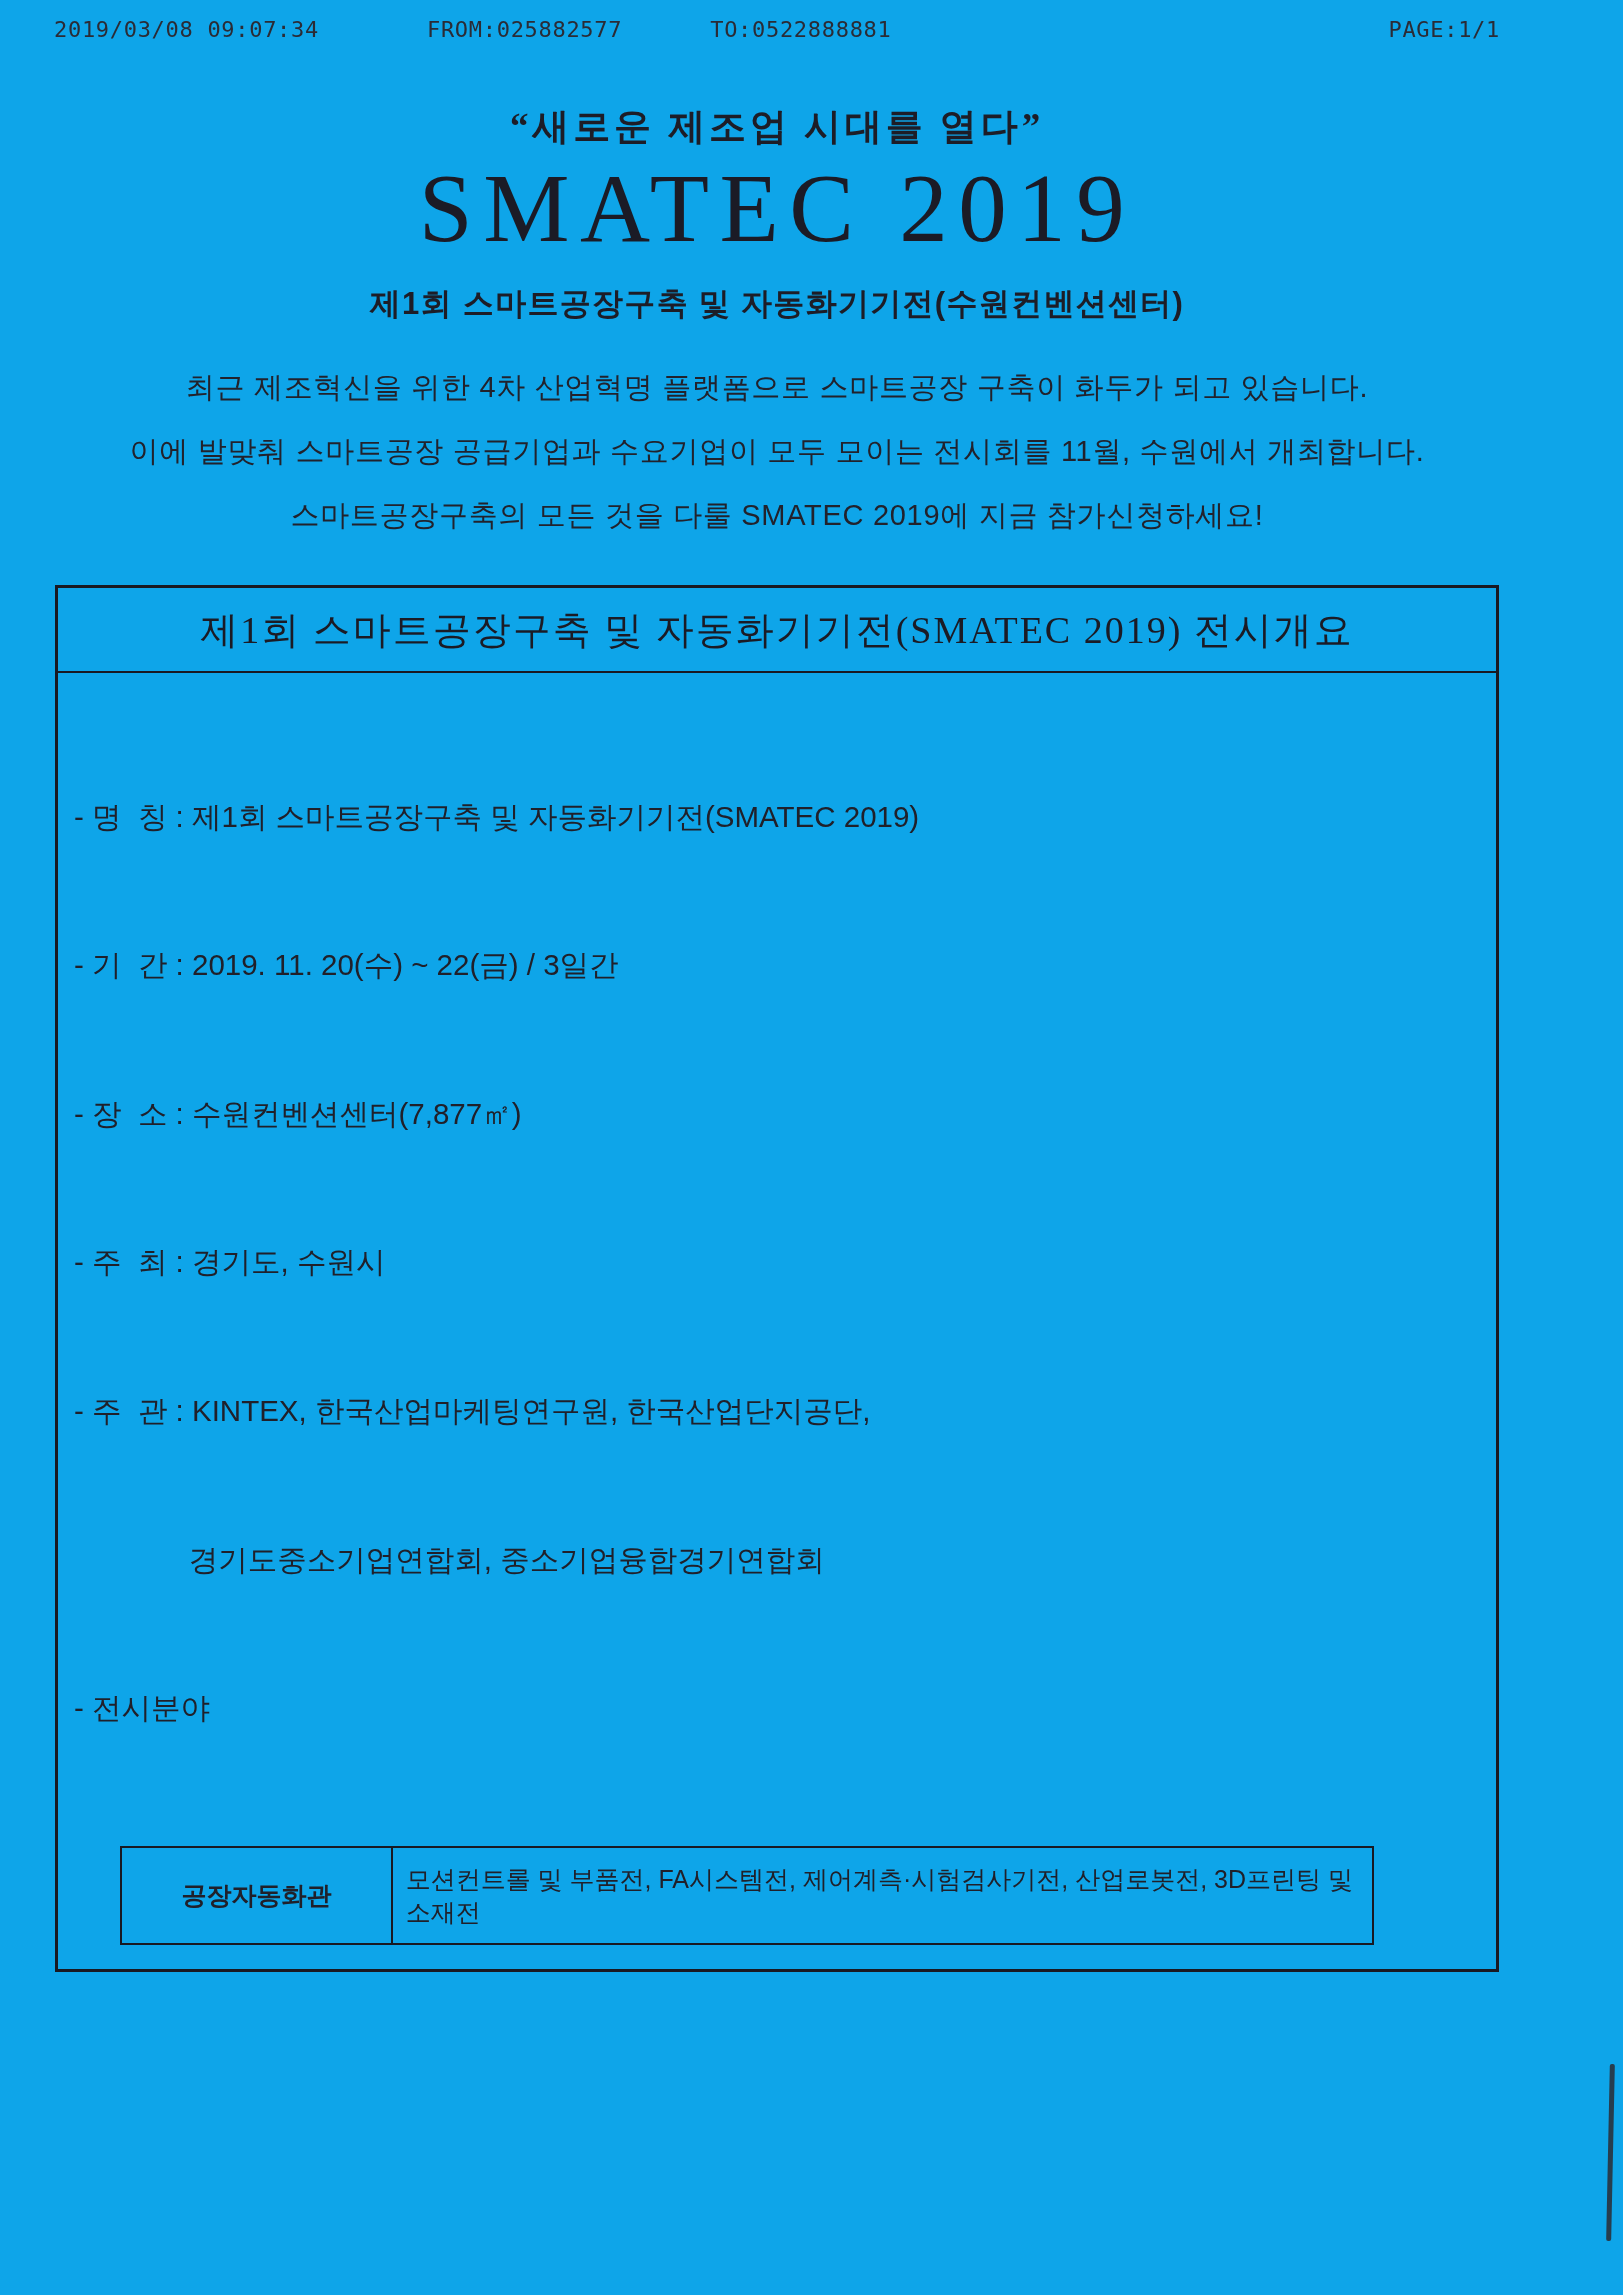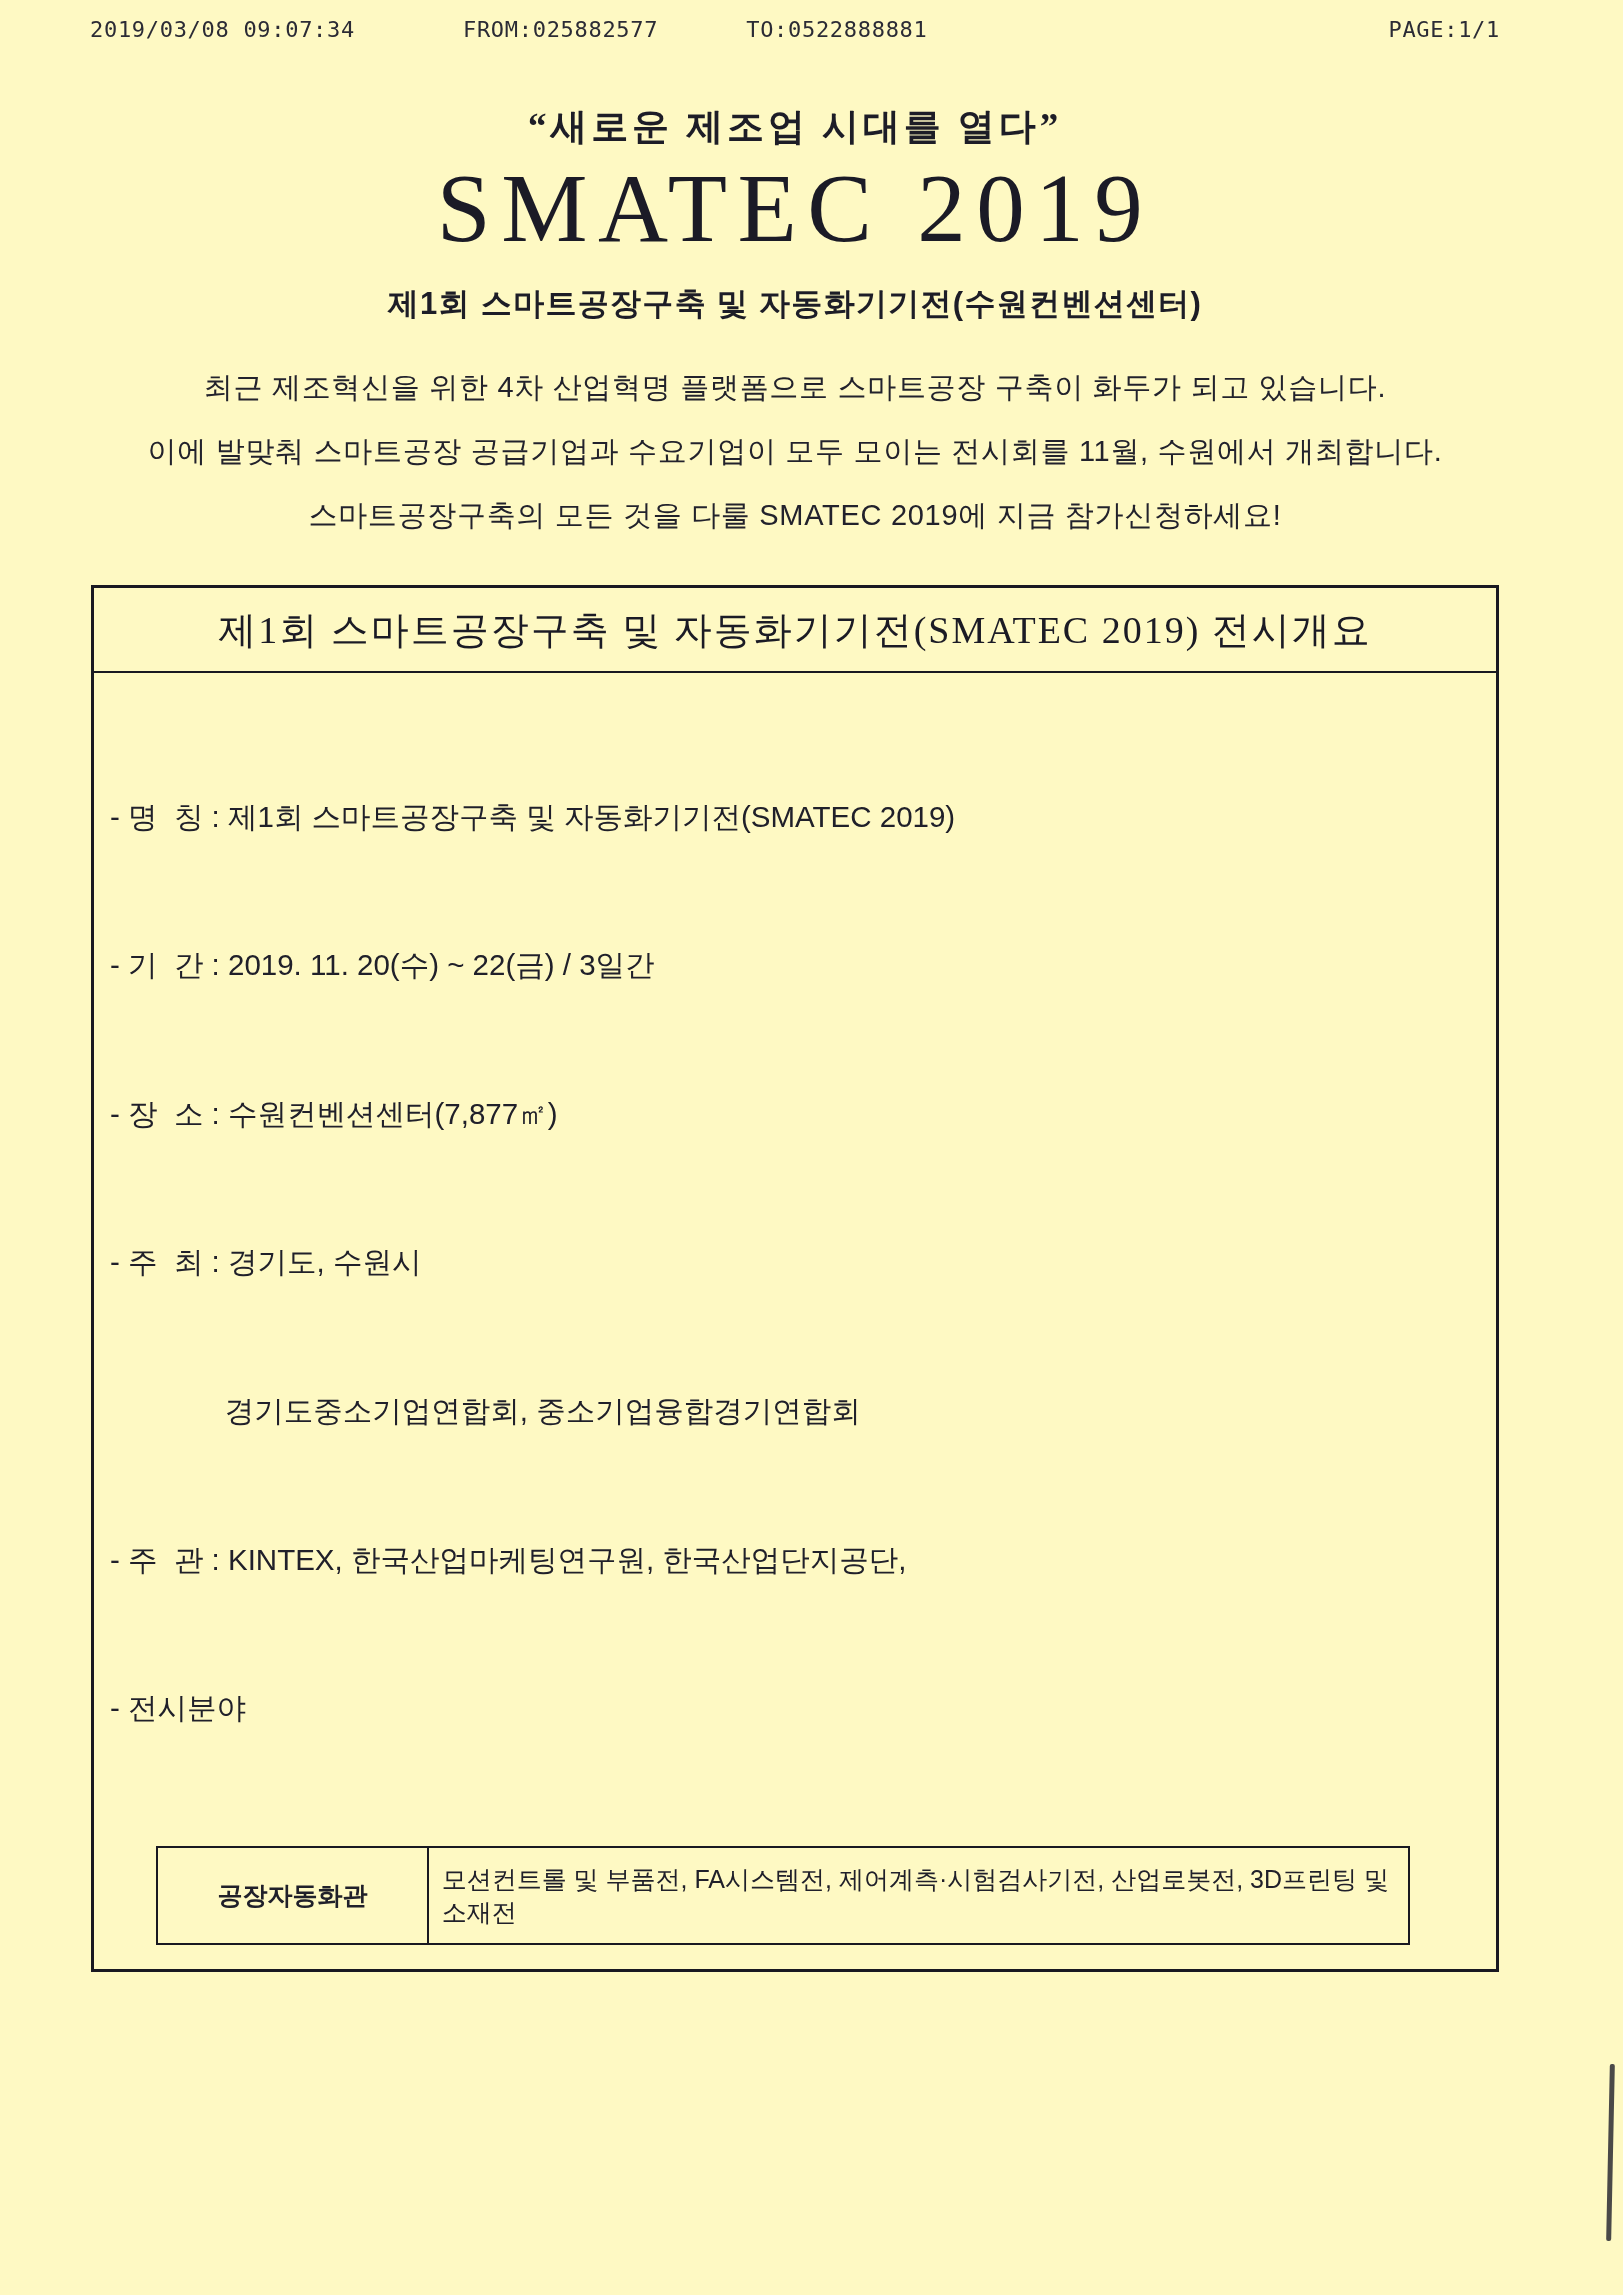--- a/index.html
+++ b/index.html
@@ -1,24 +1,24 @@
 <!DOCTYPE html>
 <html style="font-size:10.5px"><head>
 <meta charset="utf-8">
 <style>
   html,body{margin:0;padding:0;background:#d9d9d9;}
   .page{
     position:relative;
     width:1623px;height:2295px;
     margin:0 auto;
-    background:#fef9c3;
+    background:#0ea5e9;
     color:#20202a;
     font-family:"Liberation Sans",sans-serif;
     box-sizing:border-box;
-    padding:17px 123px 0 90px;
+    padding:17px 123px 0 54px;
     overflow:hidden;
   }
   
   .fax-header{
     display:flex;align-items:baseline;
     font-family:"DejaVu Sans Mono",monospace;
     font-size:22px;color:#2b2b35;
     letter-spacing:0.7px;white-space:nowrap;
   }
   .fax-from{margin-left:108px;}
@@ -114,22 +114,22 @@
 
 
   <div class="box overview-box">
     <div class="box-title">제1회 스마트공장구축 및 자동화기기전(SMATEC 2019) 전시개요</div>
     <div class="box-divider"></div>
     <div class="ov-items">
       <div>- 명  칭 : 제1회 스마트공장구축 및 자동화기기전(SMATEC 2019)</div>
       <div>- 기  간 : 2019. 11. 20(수) ~ 22(금) / 3일간</div>
       <div>- 장  소 : 수원컨벤션센터(7,877㎡)</div>
       <div>- 주  최 : 경기도, 수원시</div>
+      <div>- 주  관 : KINTEX, 한국산업마케팅연구원, 한국산업단지공단,</div>
       <div>              경기도중소기업연합회, 중소기업융합경기연합회</div>
-      <div>- 주  관 : KINTEX, 한국산업마케팅연구원, 한국산업단지공단,</div>
       <div>- 전시분야</div>
     </div>
     <table class="inner-table">
       <tbody>
         <tr>
           <td class="hall-name">공장자동화관</td>
           <td class="hall-desc">모션컨트롤 및 부품전, FA시스템전, 제어계측·시험검사기전, 산업로봇전, 3D프린팅 및 소재전</td>
         </tr>
 
       </tbody>

